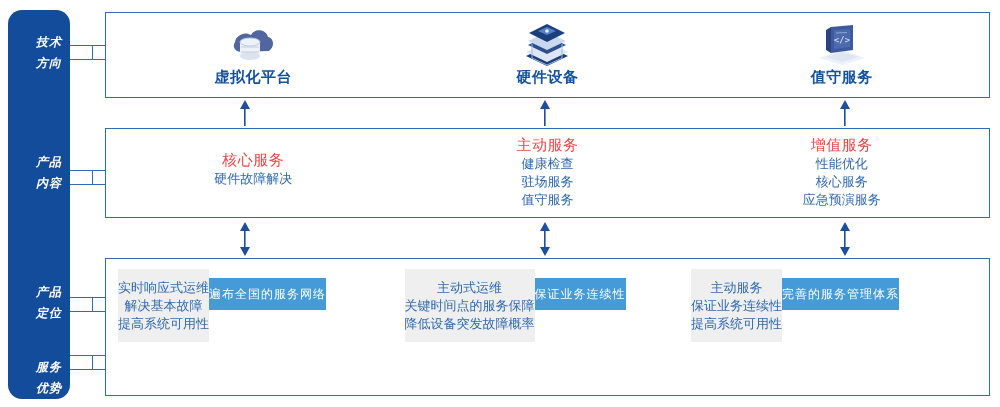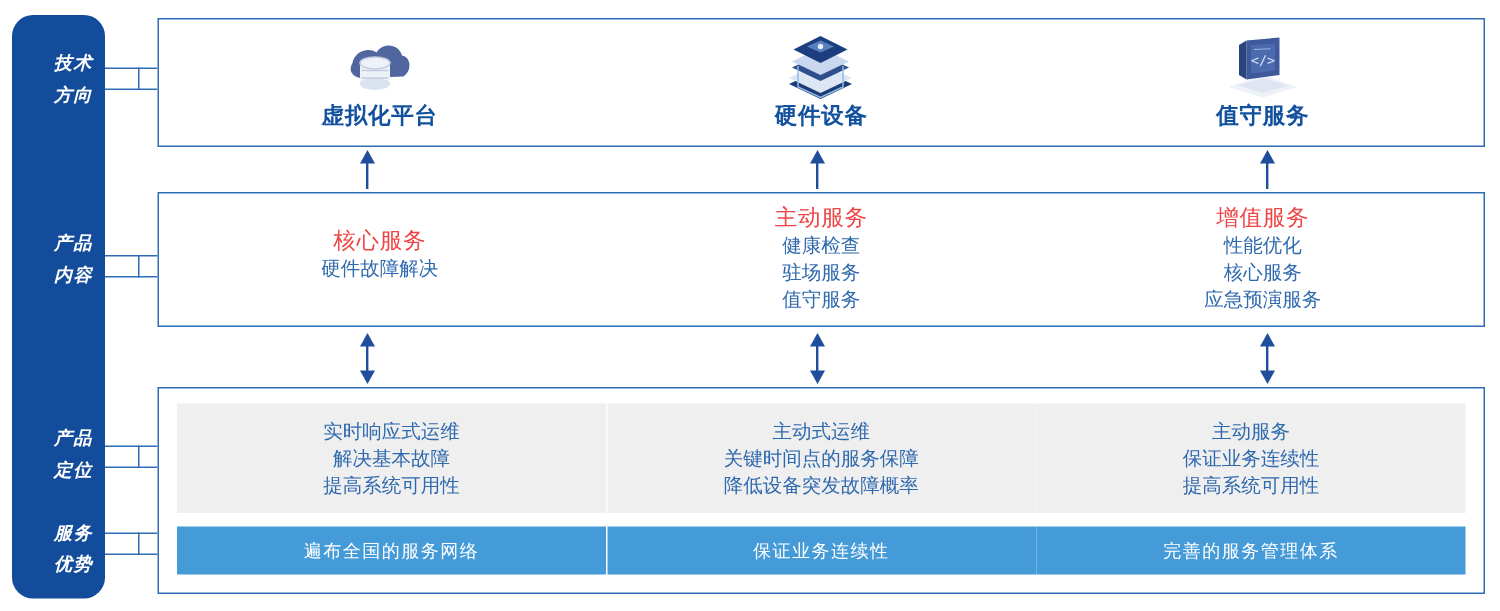--- a/index.html
+++ b/index.html
@@ -52,21 +52,21 @@
   
   .content-col{justify-content:flex-start;padding-top:0;}
   .c-title{font-size:15px;font-weight:normal;color:#ef4444;letter-spacing:.5px;}
   .c-line{font-size:13px;color:#2F69AE;line-height:18px;}
   .pad-core{padding-top:22px;}
   .pad-norm{padding-top:7px;}
 
   
   .b-cols{position:absolute;left:0;top:0;width:100%;height:100%;display:flex;
           justify-content:space-between;padding:10px 12px;box-sizing:border-box;}
-  .b-col{width:286px;display:flex;flex-direction:column;}
+  .b-col{width:286px;display:flex;}
   .gray{
     background:#EFEFEF;height:73px;
     display:flex;flex-direction:column;align-items:center;justify-content:center;
   }
   .gray div{font-size:13px;color:#2F69AE;line-height:18px;}
   .bluebar{
     margin-top:9px;height:32px;background:#459BD8;
     display:flex;align-items:center;justify-content:center;
     color:#ffffff;font-size:12px;letter-spacing:1px;
   }
@@ -85,21 +85,21 @@
       <span>方向</span>
     </div>
     <div class="rail-label" style="top:142px;">
       <span>产品</span>
       <span>内容</span>
     </div>
     <div class="rail-label" style="top:272px;">
       <span>产品</span>
       <span>定位</span>
     </div>
-    <div class="rail-label" style="top:335px;">
+    <div class="rail-label" style="top:347px;">
       <span>服务</span>
       <span>优势</span>
     </div>
   </div>
 
   <div class="tick" style="left:70px;top:45px;width:35px;"></div>
   <div class="tick" style="left:70px;top:59px;width:35px;"></div>
   <div class="tick" style="left:70px;top:170px;width:35px;"></div>
   <div class="tick" style="left:70px;top:184px;width:35px;"></div>
   <div class="tick" style="left:70px;top:297px;width:35px;"></div>

